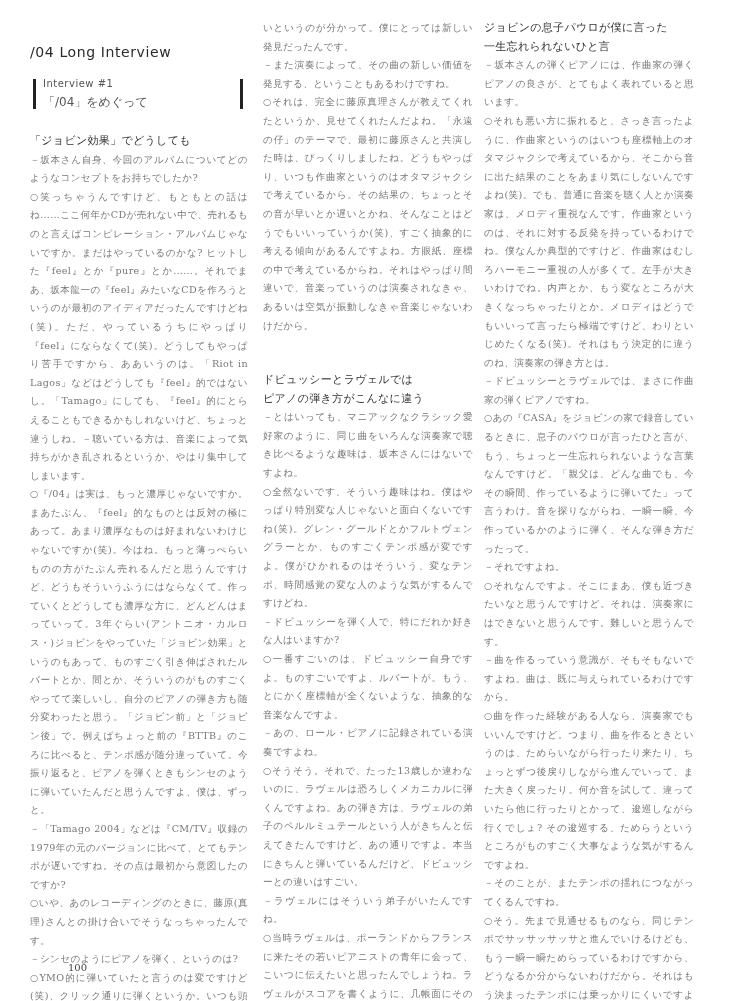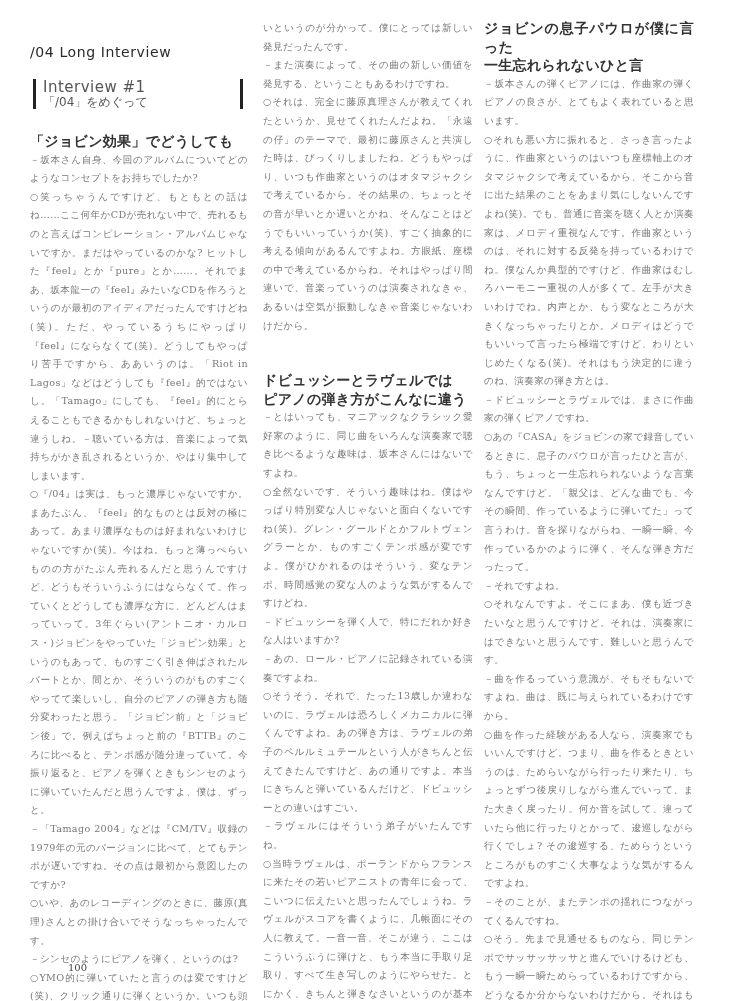--- a/index.html
+++ b/index.html
@@ -4,30 +4,30 @@
 <style>
   html, body { margin: 0; padding: 0; background: #ffffff; }
   body { width: 750px; height: 1001px; position: relative; overflow: hidden;
          font-family: "DejaVu Serif", "Liberation Serif", serif; color: #777; }
   .page-title { position: absolute; left: 30px; top: 44px; font-family: "DejaVu Sans", "Liberation Sans", sans-serif;
                 font-size: 14px; letter-spacing: 0.6px; color: #2a2a2a; margin: 0; font-weight: normal; }
   .interview-box { position: absolute; left: 33px; top: 79px; width: 210px; height: 30px; }
   .bar { position: absolute; top: 0; width: 3px; height: 30px; background: #222; }
   .bar.left { left: 0; } .bar.right { right: 0; }
   .box-label { position: absolute; left: 10px; top: -1px; font-family: "DejaVu Sans", "Liberation Sans", sans-serif;
-               font-size: 15px; color: #555; letter-spacing: 0.5px; }
+               font-size: 10px; color: #555; letter-spacing: 0.5px; }
   .box-sub { position: absolute; left: 10px; top: 15px; font-family: "DejaVu Sans", "Liberation Sans", sans-serif;
              font-size: 12px; color: #555; }
   .col { position: absolute; font-size: 9.6px; line-height: 18.6px; letter-spacing: 0.35px; text-align: justify; }
   .col.c1 { left: 30px; top: 132px; width: 218px; }
   .col.c2 { left: 263px; top: 19px; width: 210px; }
   .col.c3 { left: 484px; top: 19px; width: 210px; }
   .col p { margin: 0; }
-  .heading { font-family: "DejaVu Sans", "Liberation Sans", sans-serif; font-weight: bold; color: #333;
-             font-size: 14px; letter-spacing: 0.3px; margin: 0; }
+  .heading { font-family: "DejaVu Sans", "Liberation Sans", sans-serif; font-weight: normal; color: #333;
+             font-size: 11px; letter-spacing: 0.3px; margin: 0; }
   .c2 .heading.first { margin-top: 36px; }
   .page-number { position: absolute; left: 68px; top: 962px; font-size: 10px; color: #444;
                  font-family: "DejaVu Serif", "Liberation Serif", serif; text-align: center; }
 </style>
 </head>
 <body>
 
 <h1 class="page-title">/04 Long Interview</h1>
 
 <div class="interview-box">
@@ -49,20 +49,21 @@
   </div>
 <div class="col c2">
     <p>いというのが分かって。僕にとっては新しい発見だったんです。</p>
     <p>－また演奏によって、その曲の新しい価値を発見する、ということもあるわけですね。</p>
     <p>○それは、完全に藤原真理さんが教えてくれたというか、見せてくれたんだよね。「永遠の仔」のテーマで、最初に藤原さんと共演した時は、びっくりしましたね。どうもやっぱり、いつも作曲家というのはオタマジャクシで考えているから。その結果の、ちょっとその音が早いとか遅いとかね、そんなことはどうでもいいっていうか(笑)、すごく抽象的に考える傾向があるんですよね。方眼紙、座標の中で考えているからね。それはやっぱり間違いで、音楽っていうのは演奏されなきゃ、あるいは空気が振動しなきゃ音楽じゃないわけだから。</p>
     <p class="heading first">ドビュッシーとラヴェルでは</p>
     <p class="heading">ピアノの弾き方がこんなに違う</p>
     <p>－とはいっても、マニアックなクラシック愛好家のように、同じ曲をいろんな演奏家で聴き比べるような趣味は、坂本さんにはないですよね。</p>
     <p>○全然ないです、そういう趣味はね。僕はやっぱり特別変な人じゃないと面白くないですね(笑)。グレン・グールドとかフルトヴェングラーとか、ものすごくテンポ感が変ですよ。僕がひかれるのはそういう、変なテンポ、時間感覚の変な人のような気がするんですけどね。</p>
     <p>－ドビュッシーを弾く人で、特にだれか好きな人はいますか?</p>
+    <p>○一番すごいのは、ドビュッシー自身ですよ。ものすごいですよ、ルバートが。もう、とにかく座標軸が全くないような、抽象的な音楽なんですよ。</p>
     <p>－あの、ロール・ピアノに記録されている演奏ですよね。</p>
     <p>○そうそう。それで、たった13歳しか違わないのに、ラヴェルは恐ろしくメカニカルに弾くんですよね。あの弾き方は、ラヴェルの弟子のペルルミュテールという人がきちんと伝えてきたんですけど、あの通りですよ。本当にきちんと弾いているんだけど、ドビュッシーとの違いはすごい。</p>
     <p>－ラヴェルにはそういう弟子がいたんですね。</p>
     <p>○当時ラヴェルは、ポーランドからフランスに来たその若いピアニストの青年に会って、こいつに伝えたいと思ったんでしょうね。ラヴェルがスコアを書くように、几帳面にその人に教えて。一音一音、そこが違う、ここはこういうふうに弾けと、もう本当に手取り足取り、すべて生き写しのようにやらせた。とにかく、きちんと弾きなさいというのが基本だったみたいですけどね。</p>
   </div>
 <div class="col c3">
     <p class="heading">ジョビンの息子パウロが僕に言った</p>
     <p class="heading">一生忘れられないひと言</p>
     <p>－坂本さんの弾くピアノには、作曲家の弾くピアノの良さが、とてもよく表れていると思います。</p>
     <p>○それも悪い方に振れると、さっき言ったように、作曲家というのはいつも座標軸上のオタマジャクシで考えているから、そこから音に出た結果のことをあまり気にしないんですよね(笑)。でも、普通に音楽を聴く人とか演奏家は、メロディ重視なんです。作曲家というのは、それに対する反発を持っているわけでね。僕なんか典型的ですけど、作曲家はむしろハーモニー重視の人が多くて。左手が大きいわけでね。内声とか、もう変なところが大きくなっちゃったりとか。メロディはどうでもいいって言ったら極端ですけど、わりといじめたくなる(笑)。それはもう決定的に違うのね、演奏家の弾き方とは。</p>

